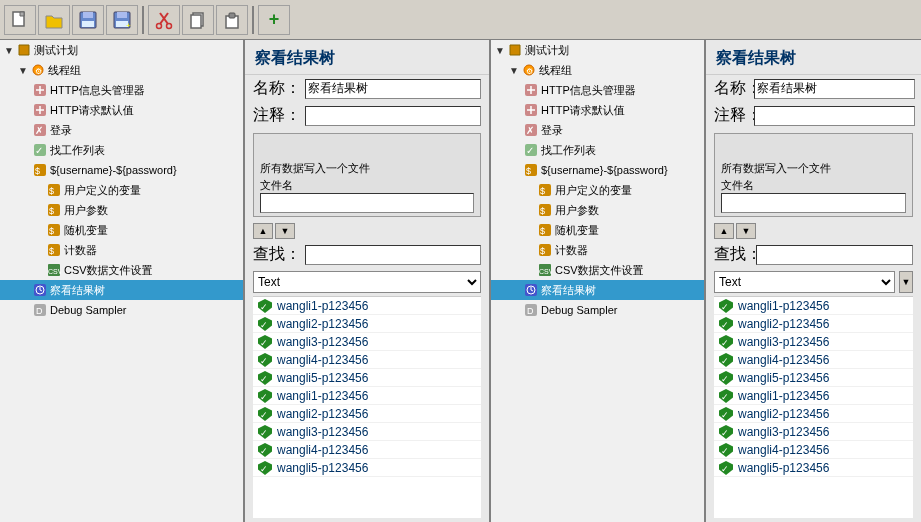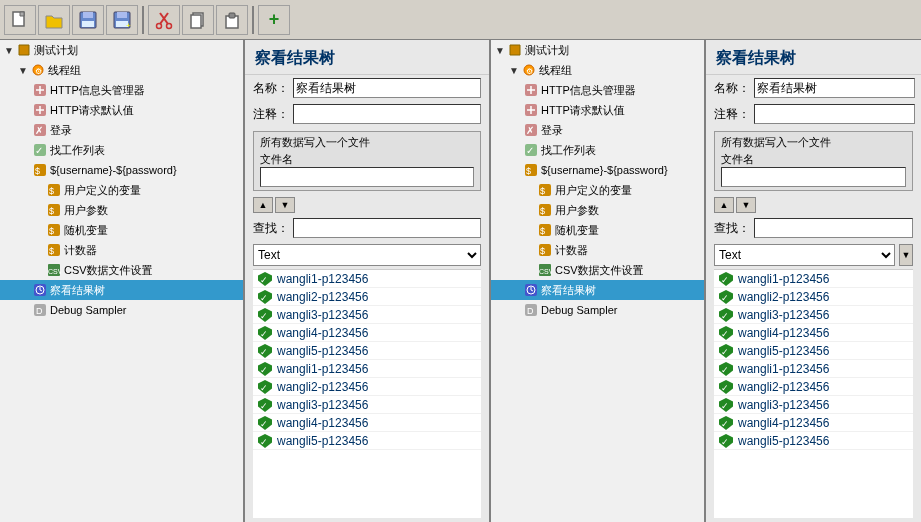--- a/index.html
+++ b/index.html
@@ -111,21 +111,21 @@
       border-bottom: 1px solid #ccc;
     }
 
     .form-row {
       display: flex;
       align-items: center;
       padding: 3px 8px;
       gap: 4px;
     }
     .form-label {
-      font-size: 12px;
+      font-size: 16px;
       color: #000;
       white-space: nowrap;
       min-width: 36px;
     }
     .form-input {
       flex: 1;
       height: 20px;
       border: 1px inset #888;
       background: white;
       font-size: 12px;
@@ -135,20 +135,21 @@
     .section-box {
       margin: 4px 8px;
       border: 1px solid #999;
       padding: 3px 6px;
       background: #e0e0e0;
     }
     .section-box-title {
       font-size: 11px;
       color: #000;
       margin-bottom: 2px;
+      margin-top: 24px;
     }
     .section-input {
       width: 100%;
       height: 20px;
       border: 1px inset #888;
       background: white;
       font-size: 12px;
     }
 
     .scroll-arrows {

